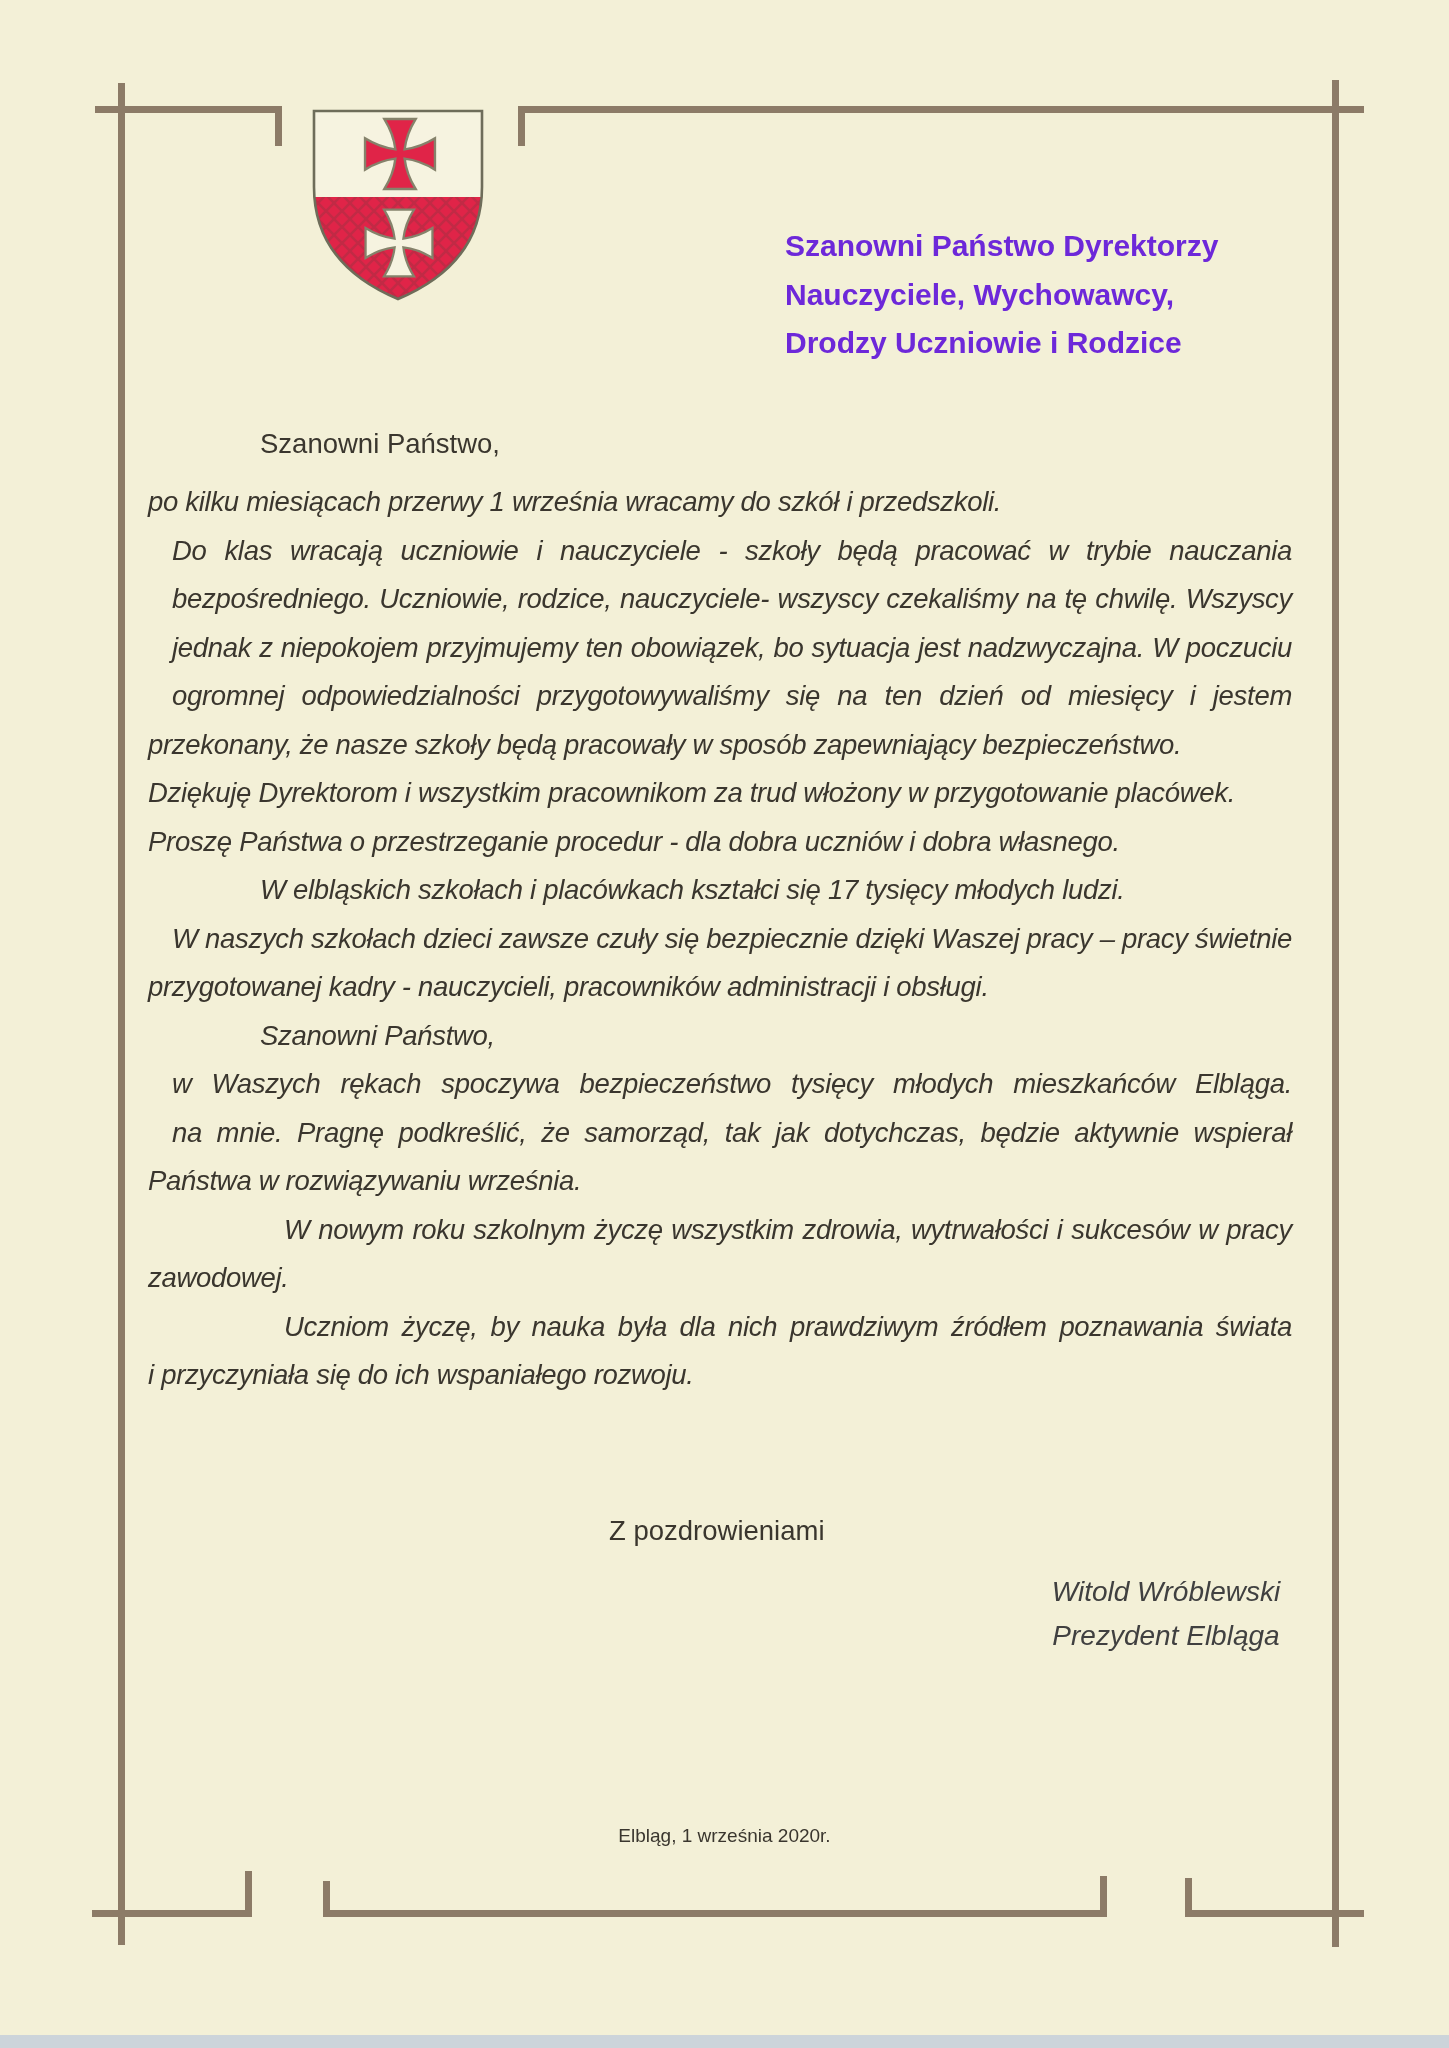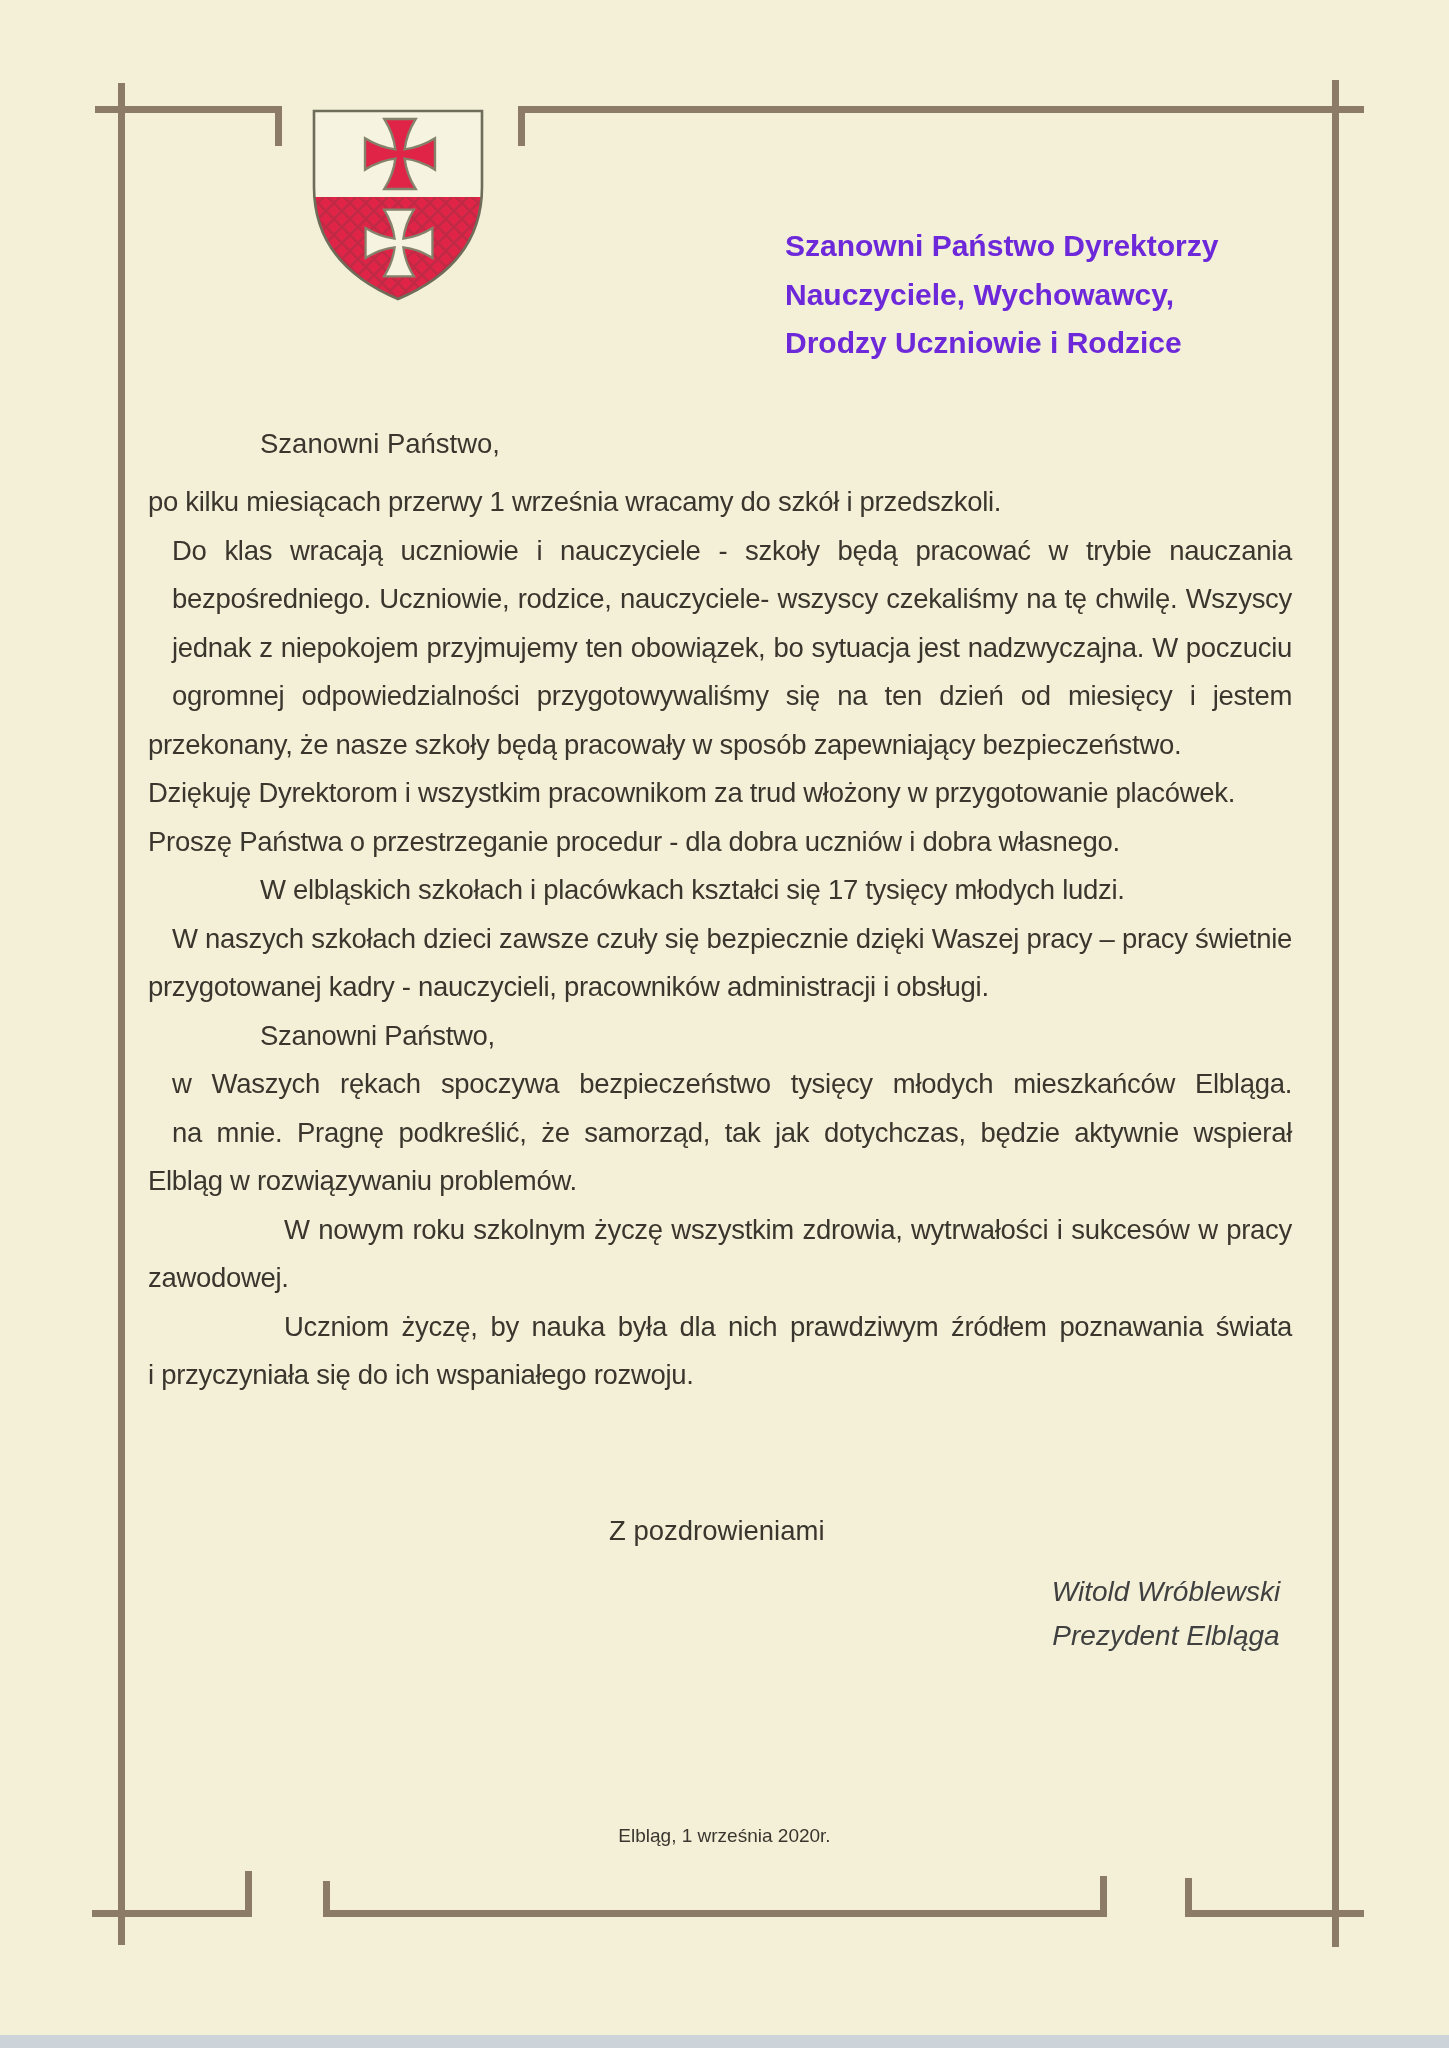--- a/index.html
+++ b/index.html
@@ -27,21 +27,21 @@
     white-space:nowrap;
   }
   
   .salutation{
     position:absolute;left:260px;top:420px;
     font-size:27.5px;line-height:48.5px;white-space:nowrap;
   }
   
   .body{
     position:absolute;left:148px;top:478px;width:1144px;
-    font-size:27.5px;line-height:48.5px;letter-spacing:-0.3px;
+    font-size:27.5px;line-height:48.5px;letter-spacing:-0.3px;font-style:italic;
   }
   .body .bline{white-space:nowrap;}
   .body .bline.justify{
     white-space:normal;
     text-align:justify;
     text-align-last:justify;
     margin-left:24px;
   }
   .body .bline.indent{padding-left:112px;}
   
@@ -113,21 +113,21 @@
       <div class="bline justify">ogromnej odpowiedzialności przygotowywaliśmy się na ten dzień od miesięcy i jestem</div>
       <div class="bline">przekonany, że nasze szkoły będą pracowały w sposób zapewniający bezpieczeństwo.</div>
       <div class="bline">Dziękuję Dyrektorom i wszystkim pracownikom za trud włożony w przygotowanie placówek.</div>
       <div class="bline">Proszę Państwa o przestrzeganie procedur - dla dobra uczniów i dobra własnego.</div>
       <div class="bline indent">W elbląskich szkołach i placówkach kształci się 17 tysięcy młodych ludzi.</div>
       <div class="bline justify">W naszych szkołach dzieci zawsze czuły się bezpiecznie dzięki Waszej pracy – pracy świetnie</div>
       <div class="bline">przygotowanej kadry - nauczycieli, pracowników administracji i obsługi.</div>
       <div class="bline indent">Szanowni Państwo,</div>
       <div class="bline justify">w Waszych rękach spoczywa bezpieczeństwo tysięcy młodych mieszkańców Elbląga.</div>
       <div class="bline justify">na mnie. Pragnę podkreślić, że samorząd, tak jak dotychczas, będzie aktywnie wspierał</div>
-      <div class="bline">Elbląg w rozwiązywaniu problemów.</div>
+      <div class="bline">Państwa w rozwiązywaniu września.</div>
       <div class="bline indent justify">W nowym roku szkolnym życzę wszystkim zdrowia, wytrwałości i sukcesów w pracy</div>
       <div class="bline">zawodowej.</div>
       <div class="bline indent justify">Uczniom życzę, by nauka była dla nich prawdziwym źródłem poznawania świata</div>
       <div class="bline">i przyczyniała się do ich wspaniałego rozwoju.</div>
     </div>
 
   <div class="farewell">Z pozdrowieniami</div>
 
   <div class="signature">
     <div>Witold Wróblewski</div>

